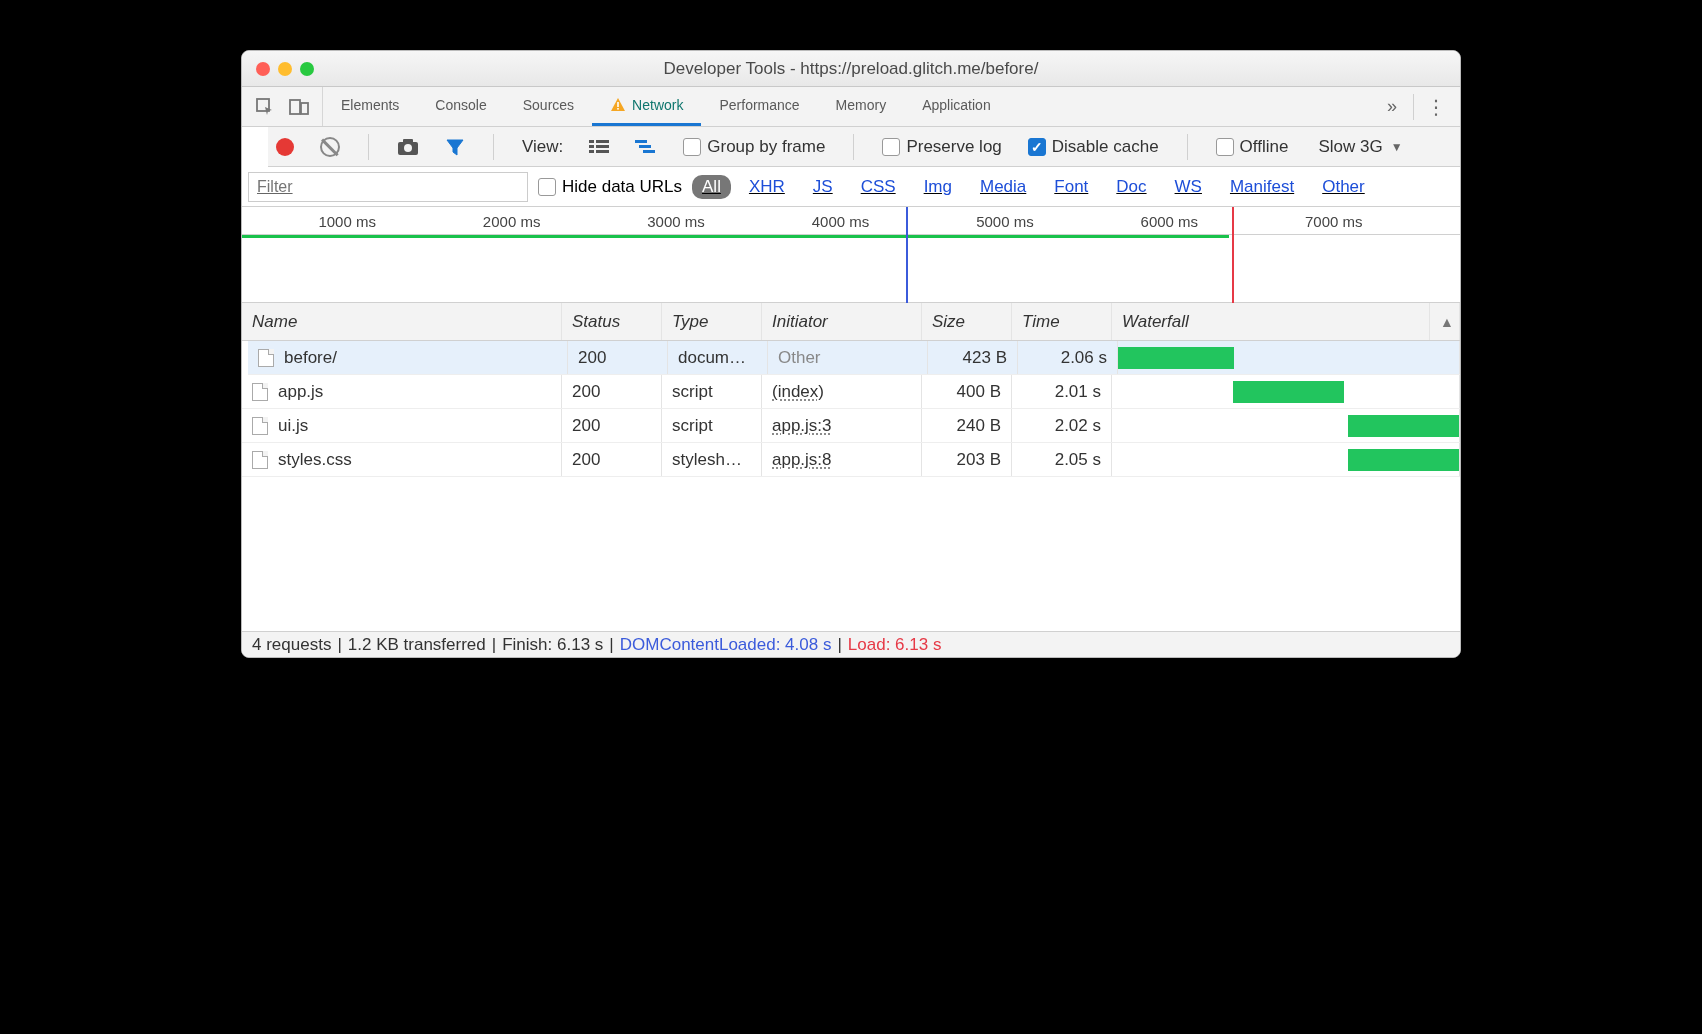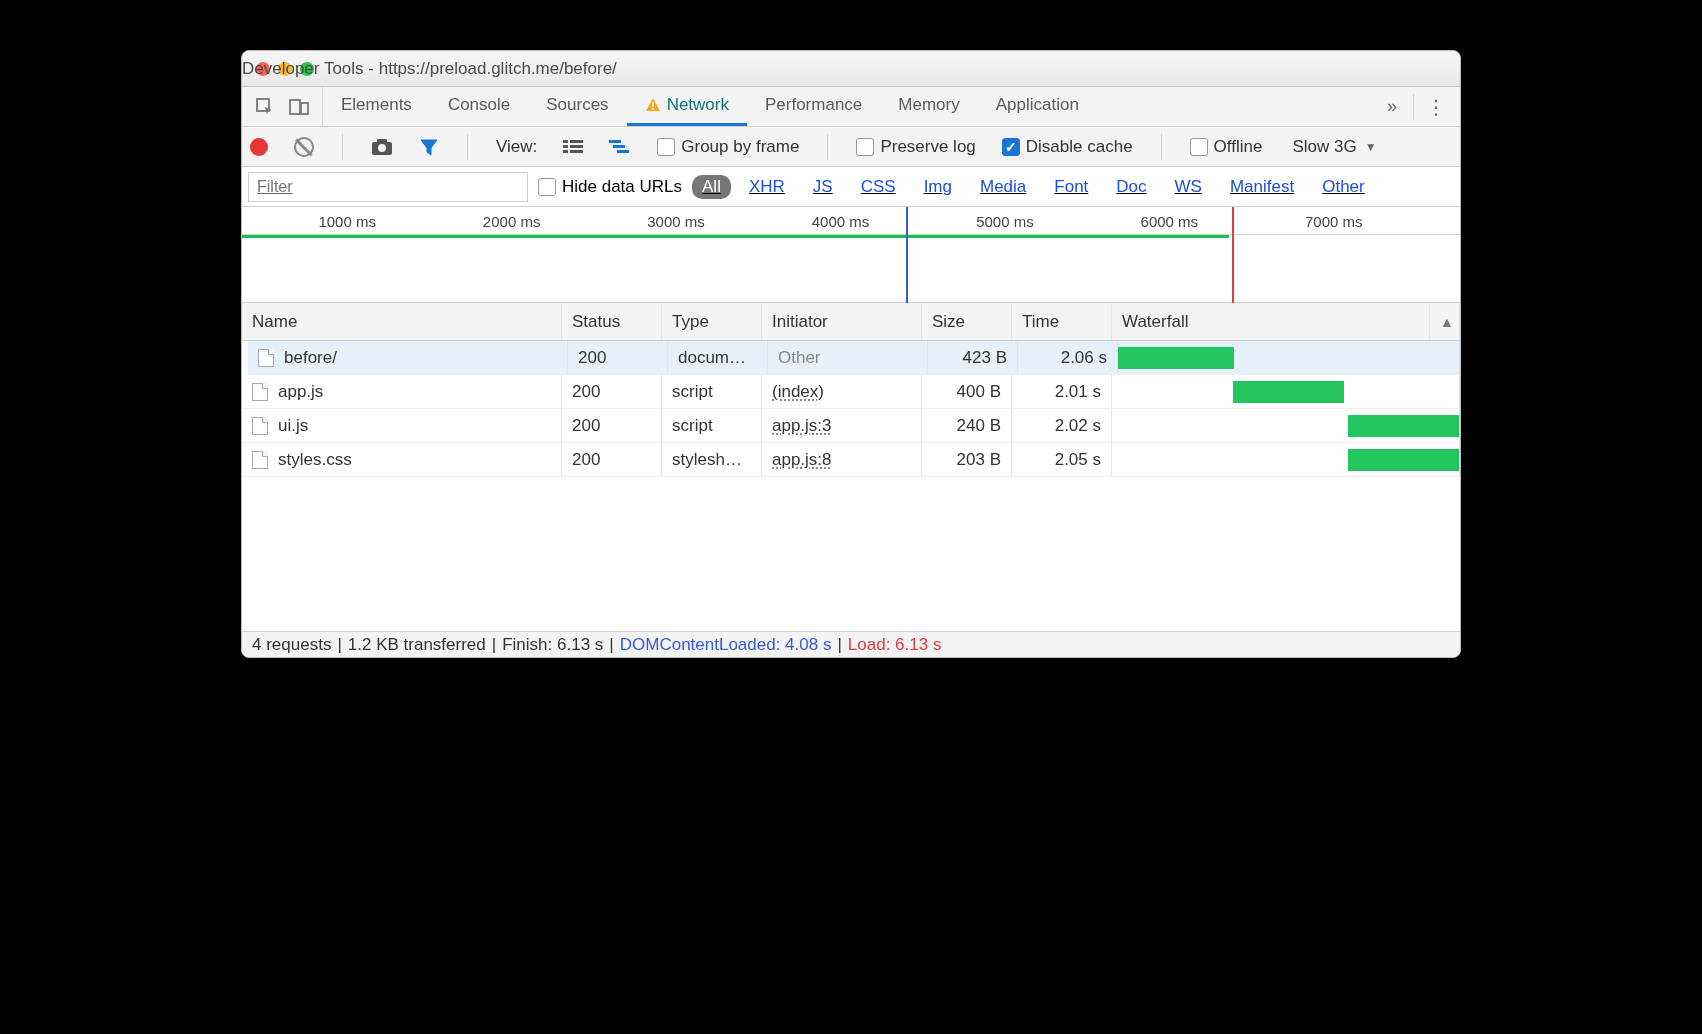--- a/index.html
+++ b/index.html
@@ -40,20 +40,21 @@
   .traffic-light {
     width: 14px; height: 14px;
     border-radius: 50%;
   }
   .tl-red { background: #ff5f57; }
   .tl-yellow { background: #ffbd2e; }
   .tl-green { background: #28c940; }
   .title-text {
     position: absolute;
     left: 0; right: 0;
+    text-align: center;
     font-size: 17px;
     color: #4a4a4a;
     pointer-events: none;
   }
   
   .tabs-row {
     height: 40px;
     display: flex;
     align-items: stretch;
     border-bottom: 1px solid #d0d0d0;
@@ -73,21 +74,21 @@
     border-radius: 3px;
   }
   .tab-list {
     display: flex;
     align-items: stretch;
   }
   .tab {
     display: flex;
     align-items: center;
     padding: 0 18px;
-    font-size: 17px;
+    font-size: 14px;
     color: #5a5a5a;
     gap: 6px;
     border-bottom: 3px solid transparent;
     position: relative;
   }
   .tab.active {
     color: #0f766e;
     border-bottom-color: #1976d2;
   }
   .tab .warn-icon {
@@ -106,20 +107,21 @@
   .controls-row {
     height: 40px;
     display: flex;
     align-items: center;
     border-bottom: 1px solid #d0d0d0;
     background: #f3f3f3;
     padding: 0 8px;
     gap: 26px;
     font-size: 17px;
     color: #333;
+    margin-left: 26px;
   }
   .sep { width: 1px; height: 26px; background: #d0d0d0; margin: 0 2px; }
   .record-btn {
     width: 18px; height: 18px;
     border-radius: 50%;
     background: #e53935;
   }
   .ban-icon {
     width: 20px; height: 20px;
     border: 2.5px solid #888;
@@ -232,21 +234,21 @@
   .th, .td {
     padding: 0 10px;
     border-right: 1px solid #e4e4e4;
     height: 100%;
     display: flex;
     align-items: center;
     overflow: hidden;
     white-space: nowrap;
     text-overflow: ellipsis;
   }
-  .th { color: #333; }
+  .th { color: #333; font-style: italic; }
   .sort-arrow { color: #777; font-size: 14px; }
   .trow { height: 34px; border-bottom: 1px solid #eee; color: #333; }
   .trow.sel { background: #e6f0fb; margin-left: 6px; }
   .td.size, .td.time { justify-content: flex-end; }
   .td .file-icon { width: 16px; height: 18px; margin-right: 10px; border: 1px solid #aaa; background: linear-gradient(#fff,#fff); position:relative;}
   .td .file-icon::after { content:''; position:absolute; right:-1px; top:-1px; width:5px; height:5px; background:#f3f3f3; border-left:1px solid #aaa; border-bottom:1px solid #aaa;}
   .initiator-link { text-decoration: underline dotted #666; text-underline-offset: 3px; cursor:pointer;}
   .initiator-other { color: #888; }
   .waterfall-cell { padding: 4px 6px; position:relative; }
   .wf-bar {

